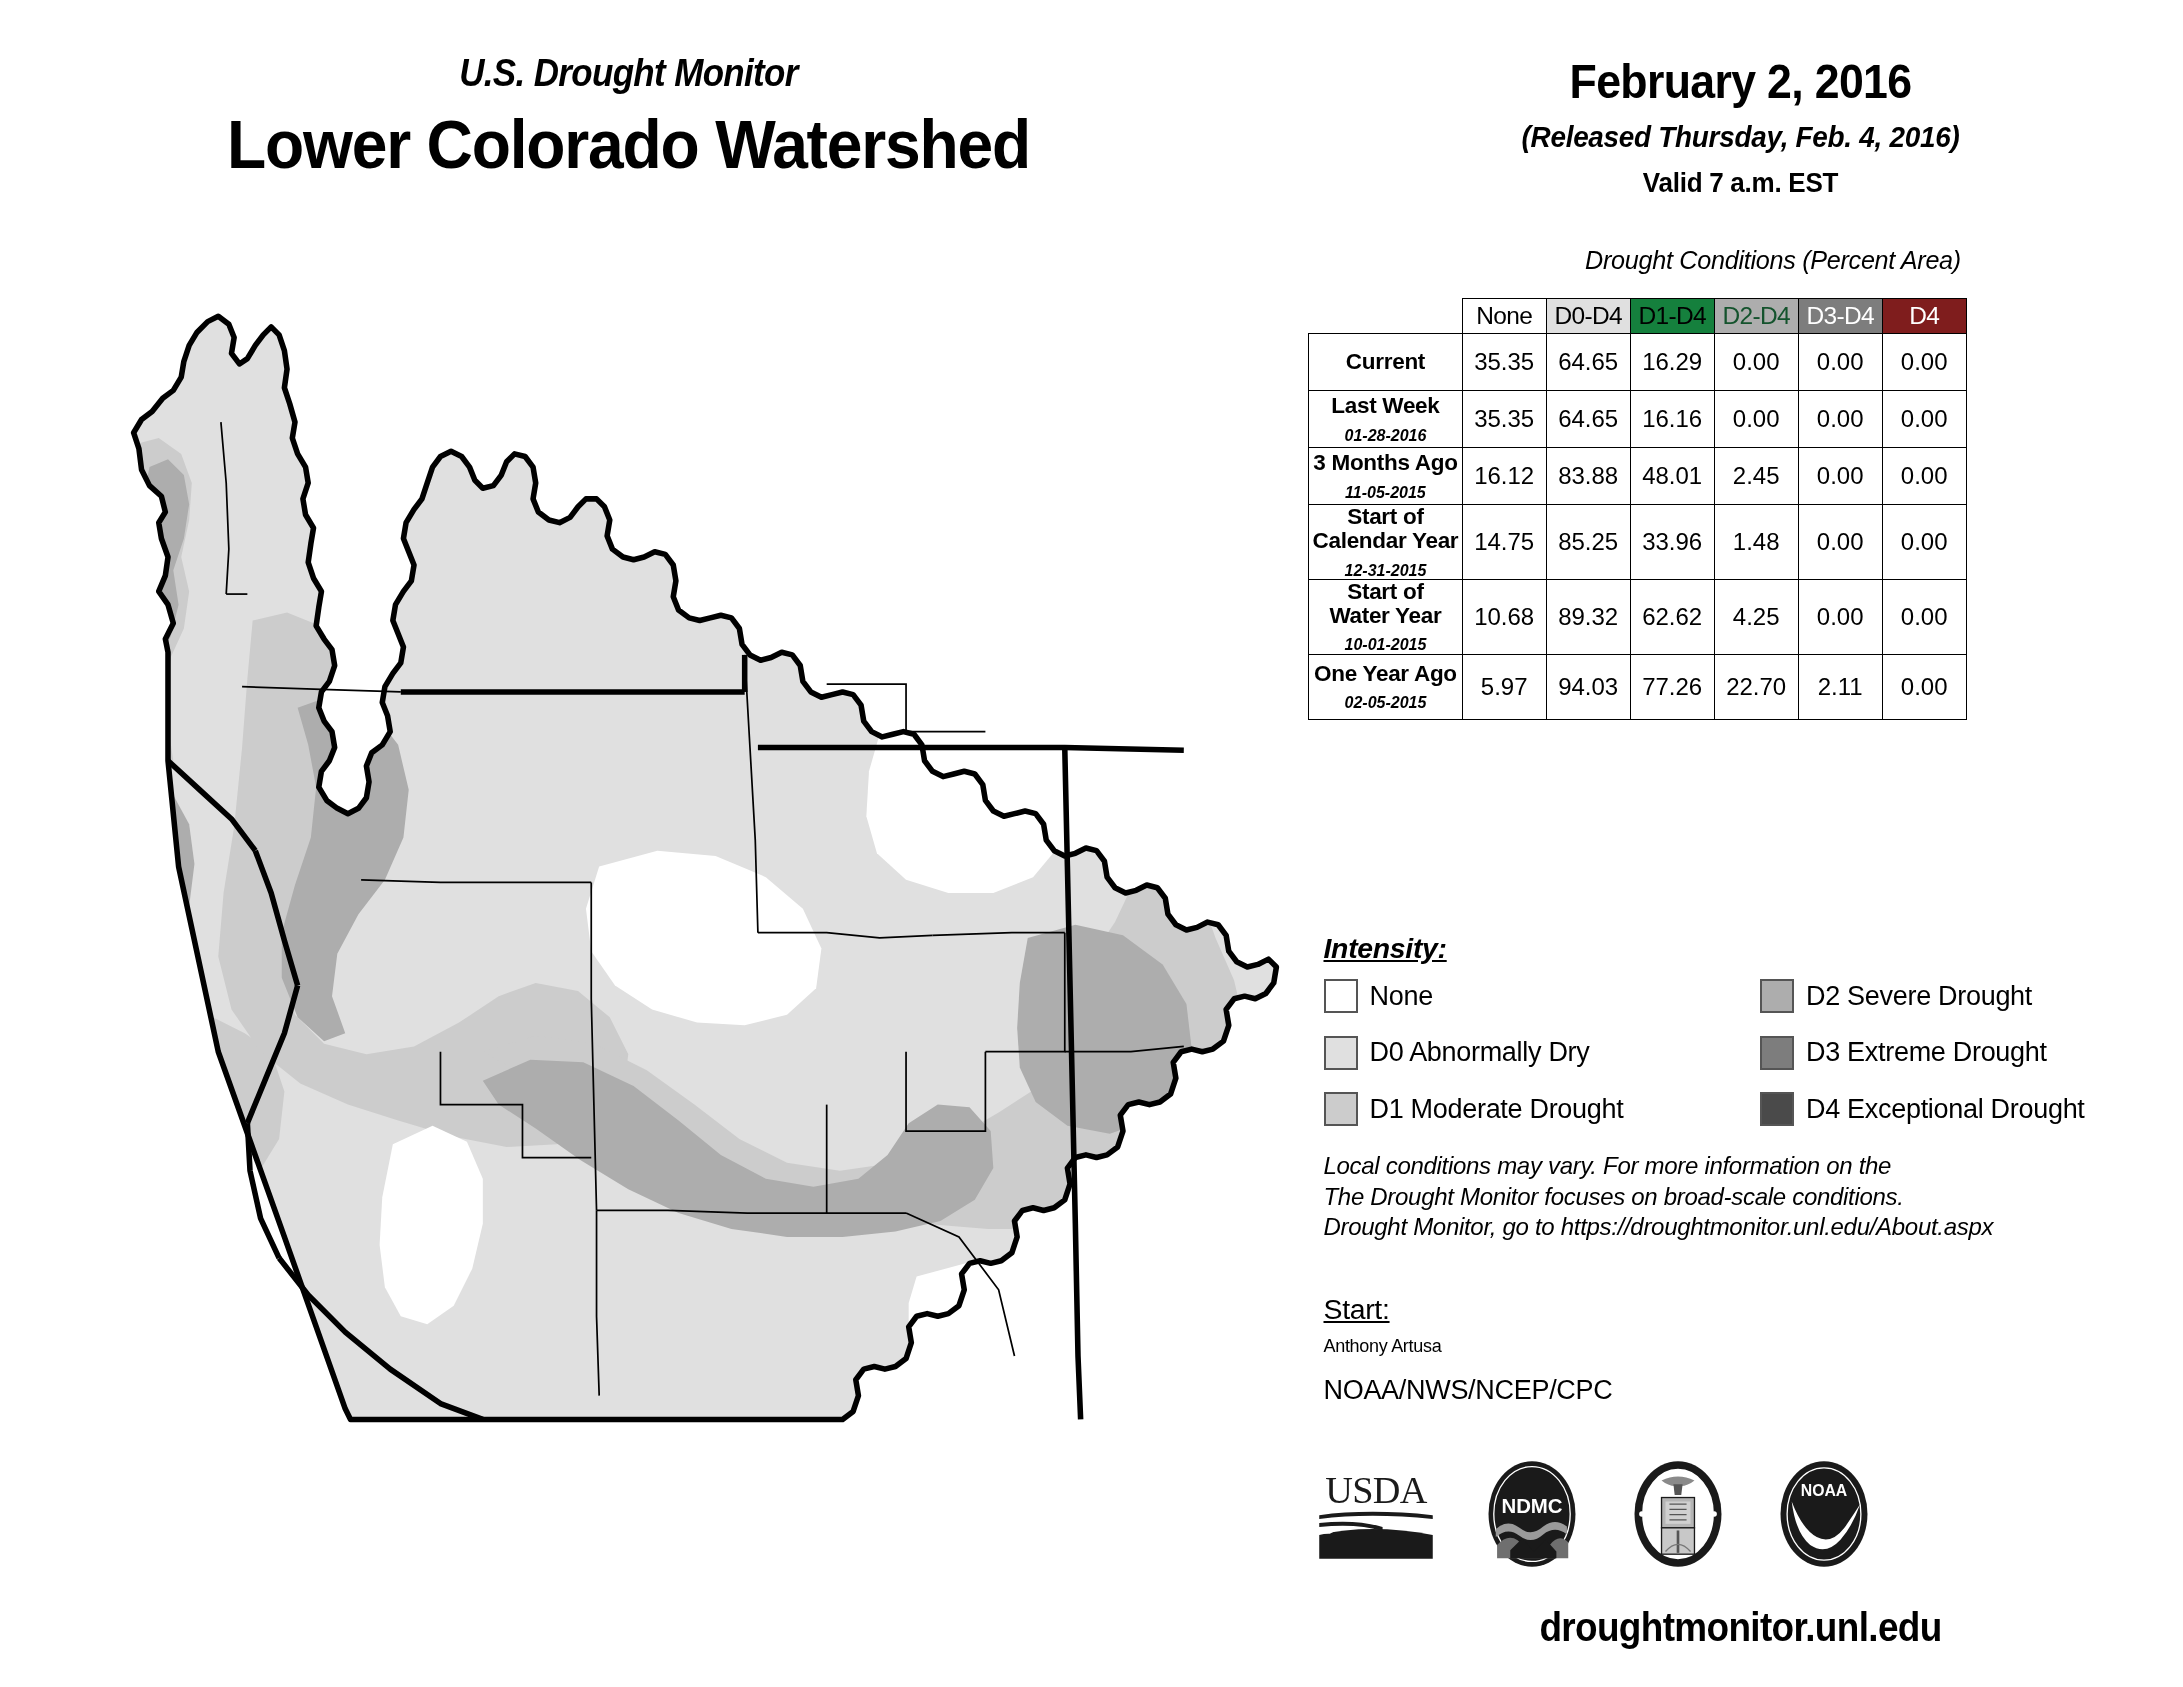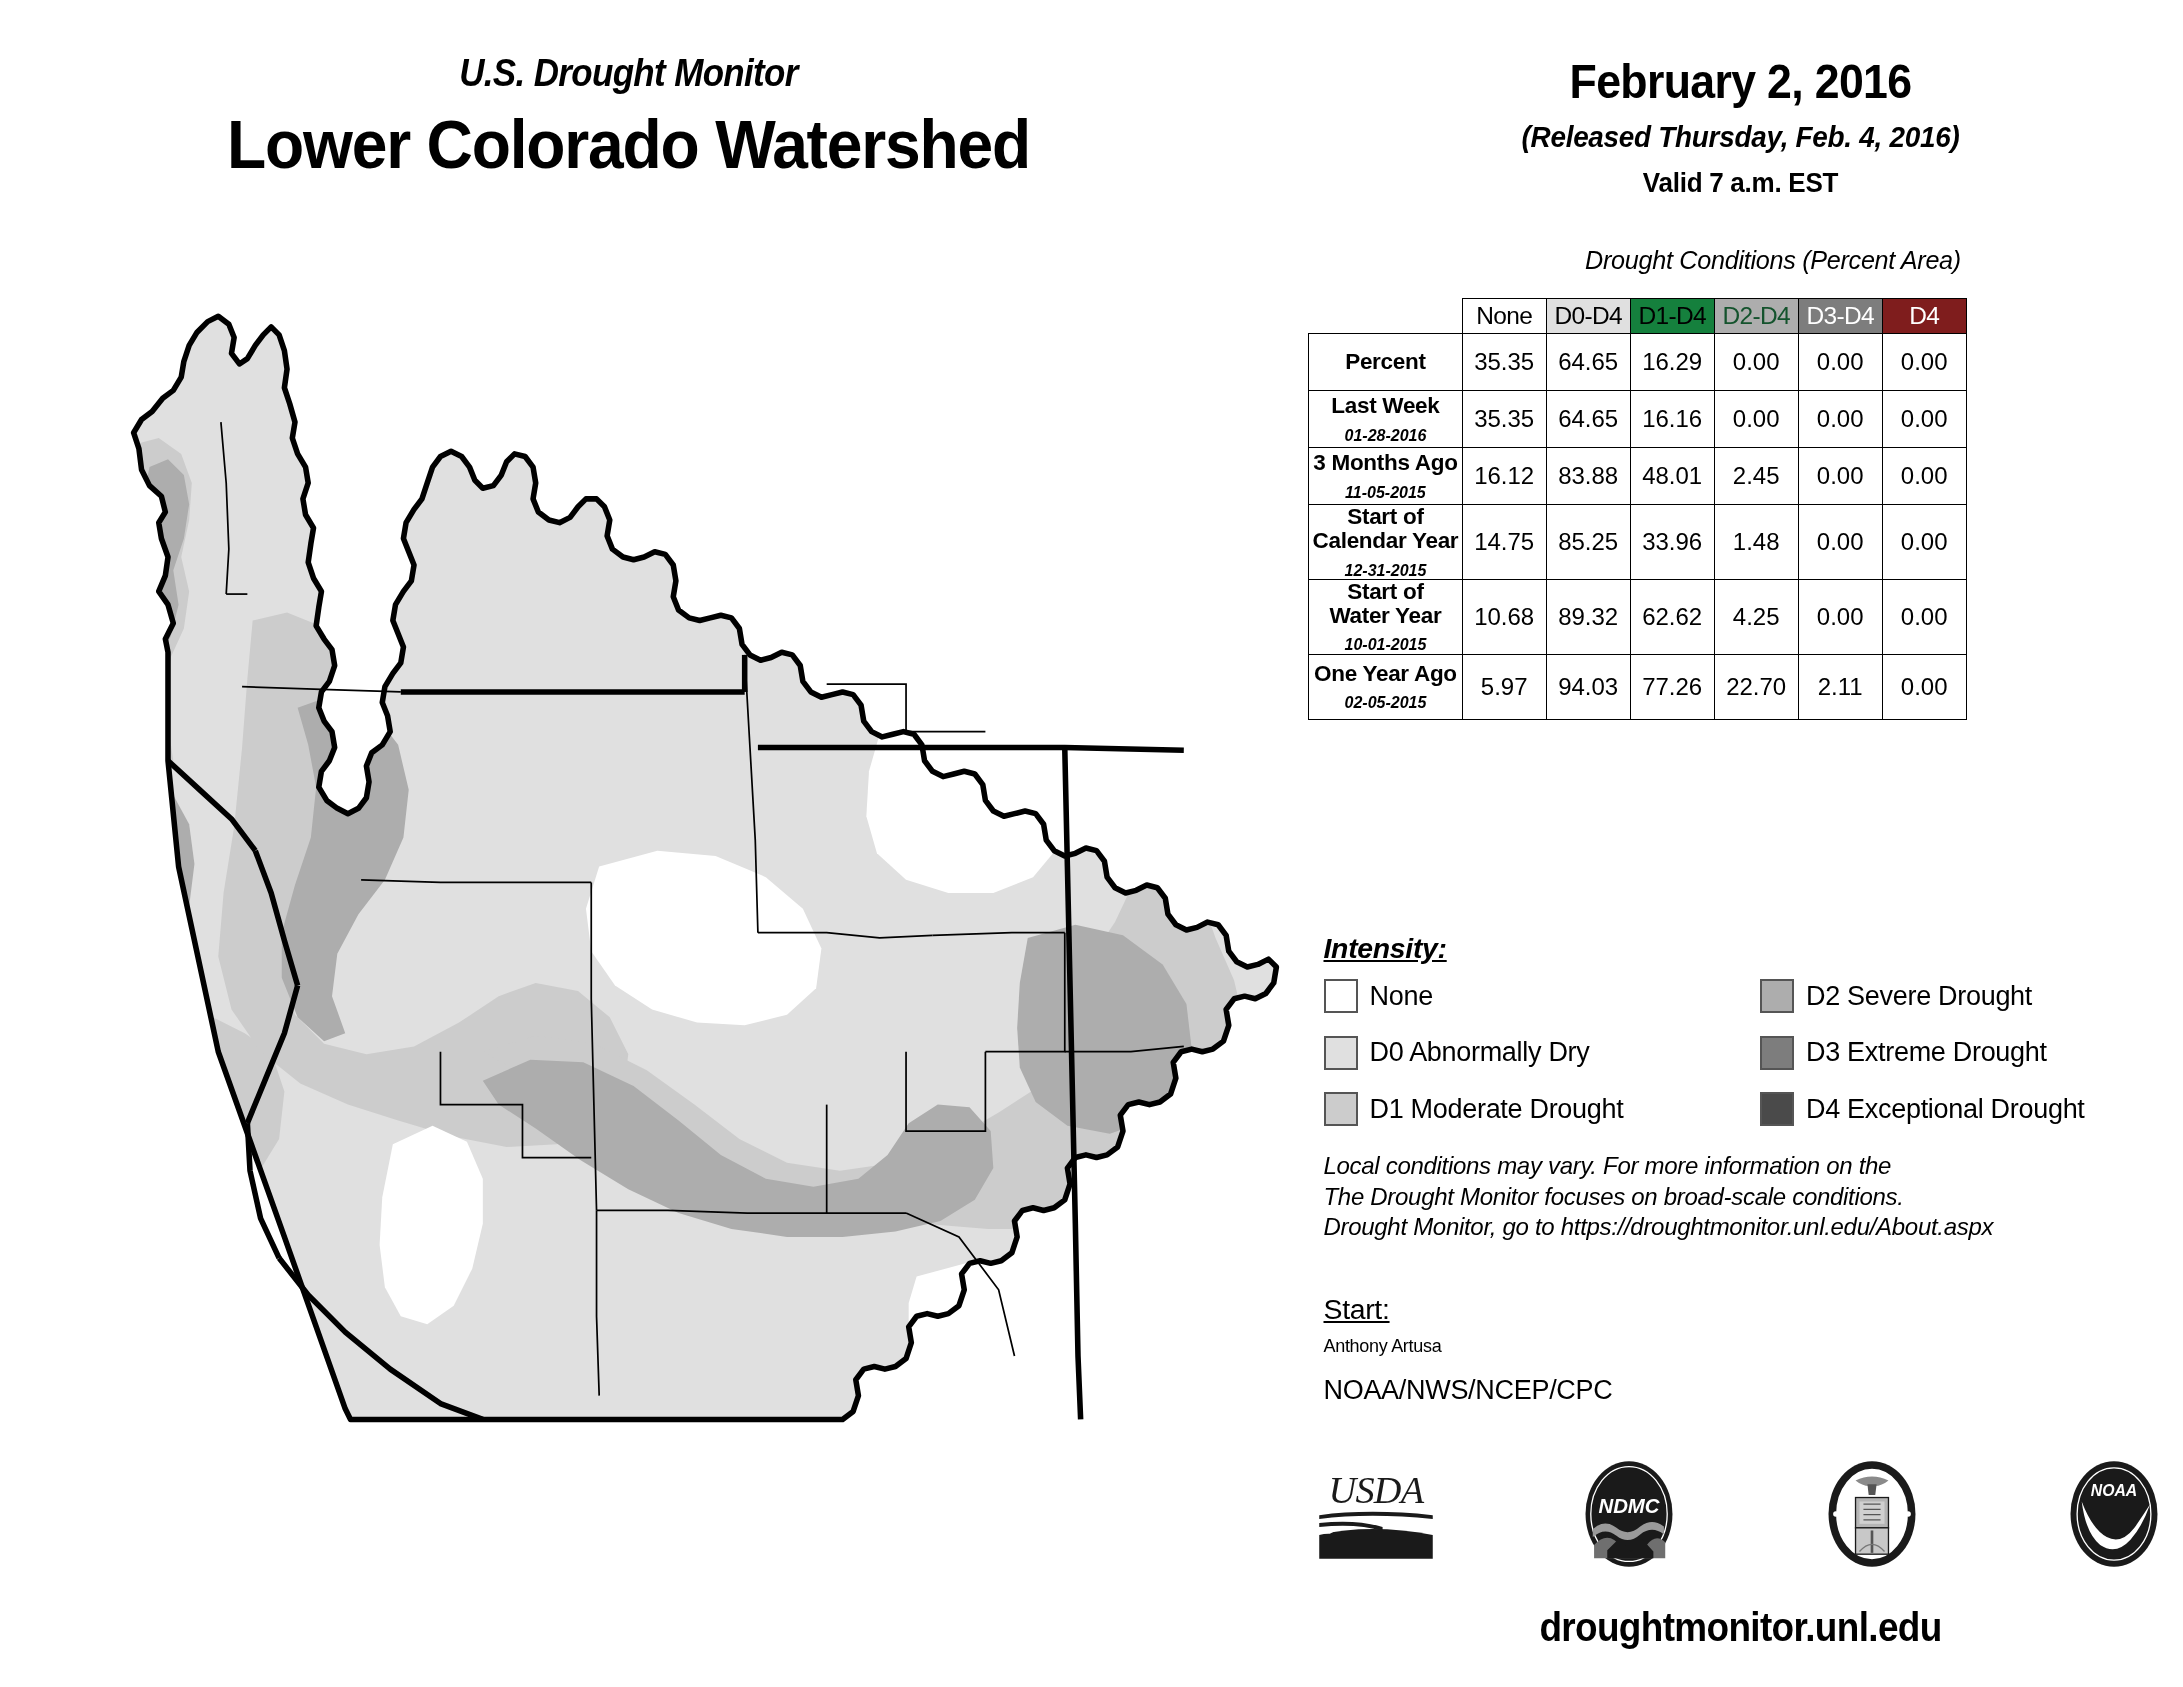--- a/index.html
+++ b/index.html
@@ -104,21 +104,21 @@
   
   #author-head{
     position:absolute;left:26.5px;top:1293px;font-size:28.4px;
     text-decoration:underline;letter-spacing:-0.3px;
   }
   #author-name{position:absolute;left:26.5px;top:1336px;font-size:18px;letter-spacing:-0.3px;}
   #author-org{position:absolute;left:26.5px;top:1375px;font-size:27px;letter-spacing:-0.3px;}
 
   
   #logos{position:absolute;left:13.2px;top:1449px;width:860px;height:132px;
-         display:flex;align-items:center;justify-content:space-between;gap:34px;font-style:italic;}
+         display:flex;align-items:center;justify-content:flex-start;gap:34px;}
   .logo{flex:0 0 auto;}
 
   #site-url{
     position:absolute;left:0;top:1604px;width:887px;text-align:center;
     font-size:41px;font-weight:bold;letter-spacing:-0.7px;
     transform:scaleX(.9);transform-origin:center;
   }
 </style>
 </head>
 <body>
@@ -342,21 +342,21 @@
         <th class="hcell h-d0">D0-D4</th>
         <th class="hcell h-d1">D1-D4</th>
         <th class="hcell h-d2">D2-D4</th>
         <th class="hcell h-d3">D3-D4</th>
         <th class="hcell h-d4">D4</th>
       </tr>
     </thead>
     <tbody>
       <tr>
         <td class="rowlab">
-          <span>Percent</span>
+          <span>Current</span>
         </td>
         <td>35.35</td>
         <td>64.65</td>
         <td>16.29</td>
         <td>0.00</td>
         <td>0.00</td>
         <td>0.00</td>
       </tr>
       <tr>
         <td class="rowlab">

